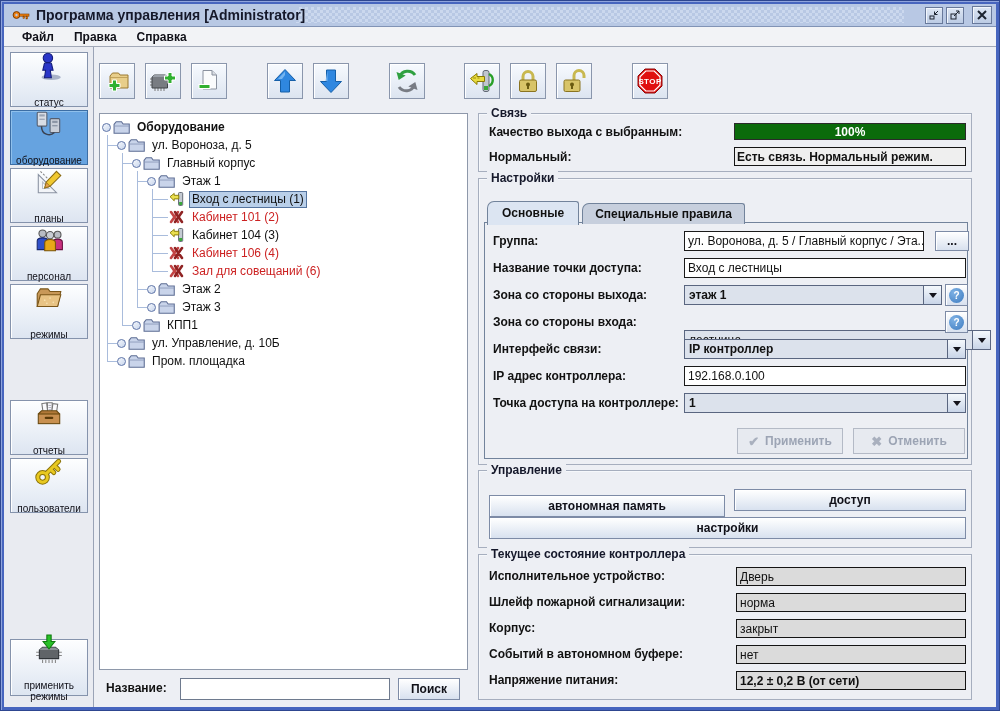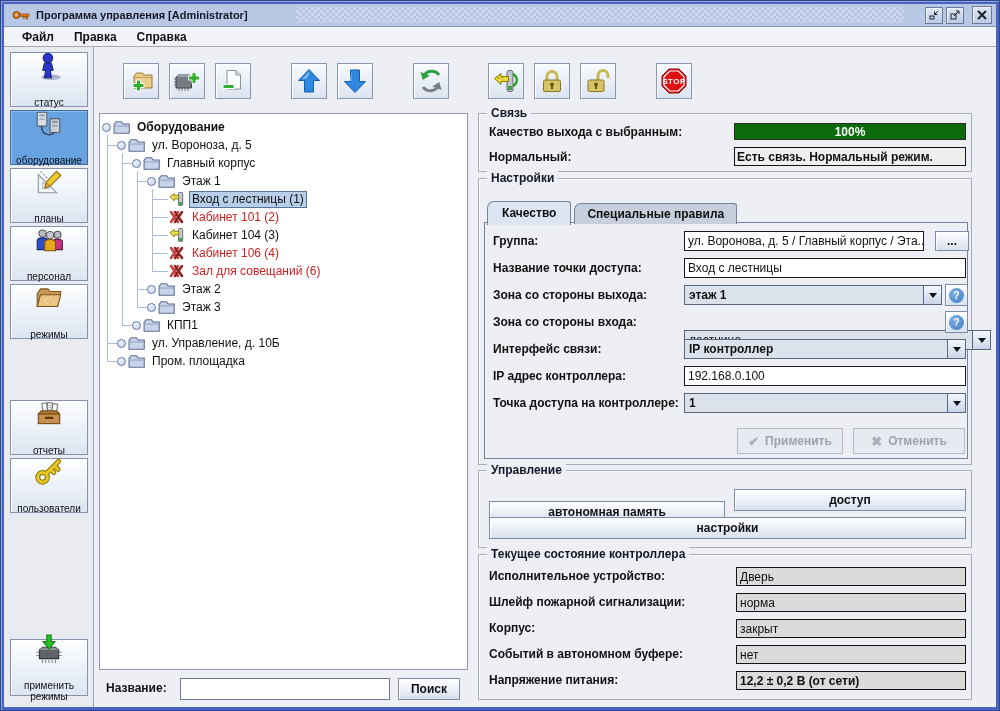--- a/index.html
+++ b/index.html
@@ -13,21 +13,21 @@
   .titlebar { position:absolute; left:4px; top:4px; right:4px; height:23px;
               background:#B8C8E4; border-bottom:1px solid #8193B5;
               display:flex; align-items:center; }
   .title-pattern { position:absolute; left:292px; right:92px; top:3px; bottom:3px;
         background-color:#B8C8E4;
         background-image:
           linear-gradient(45deg,#CBD8EE 25%,transparent 25%,transparent 75%,#CBD8EE 75%),
           linear-gradient(45deg,#CBD8EE 25%,transparent 25%,transparent 75%,#CBD8EE 75%);
         background-size:6px 6px; background-position:0 0,3px 3px; }
   .app-icon { width:18px; height:14px; margin:0 6px 0 8px; flex:none; }
-  .title-text { font-weight:bold; font-size:11px; color:#15182A; white-space:nowrap; z-index:1; }
+  .title-text { font-weight:bold; font-size:14px; color:#15182A; white-space:nowrap; z-index:1; }
   .win-btns { position:absolute; right:4px; top:2px; display:flex; align-items:center; gap:3px; }
   .wbtn { width:18px; height:17px; background:linear-gradient(180deg,#DEE7F4,#BCCBE4);
           border:1px solid #68799B; box-shadow:inset 1px 1px 0 #F2F6FC;
           display:flex; align-items:center; justify-content:center; }
   .wbtn.close { width:20px; height:18px; margin-left:5px; }
 
   
   .menubar { position:absolute; left:4px; top:27px; right:4px; height:20px;
              background:#F2F3F6; border-bottom:1px solid #A2A9B8;
              display:flex; align-items:center; padding-left:8px; }
@@ -43,21 +43,21 @@
   .sbtn.selected { background:#66A3E0; border-color:#3C6EA5; box-shadow:inset 1px 1px 0 #8FC0EC; }
   .sicon { width:30px; height:30px; flex:none; }
   .slabel { font-size:10px; color:#101018; line-height:11px; text-align:center; margin-top:16px; }
 
   
   .main { position:absolute; left:94px; top:47px; right:4px; bottom:4px; background:#EDEFF4; }
 
   .tbtn { position:absolute; top:16px; width:36px; height:36px;
           background:linear-gradient(180deg,#F7FAFE,#DCE4F0);
           border:1px solid #8A96AC; box-shadow:inset 1px 1px 0 #FFF;
-          display:flex; align-items:center; justify-content:center;margin-left:24px; }
+          display:flex; align-items:center; justify-content:center; }
   .tbtn svg { width:26px; height:26px; }
   .stop-label { position:absolute; color:#FFF; font-weight:bold; font-size:8px; letter-spacing:.4px; }
 
   
   .tree-panel { position:absolute; left:5px; top:66px; width:369px; height:557px;
                 background:#FFF; border:1px solid #8E98AA; overflow:hidden; }
   .tree { position:relative; padding-top:4px; }
   .vl { position:absolute; width:1px; background:#A9BCDC; }
   .trow { display:flex; align-items:center; height:18px; white-space:nowrap; }
   .lv0{padding-left:2px;} .lv1{padding-left:7px;} .lv2{padding-left:22px;}
@@ -518,21 +518,21 @@
         <div class="progress">
           <span>100%</span>
         </div>
         <span class="lbl" style="top:36px">Нормальный:</span>
         <div class="state-box">Есть связь. Нормальный режим.</div>
       </div>
 
       <div class="grp grp-settings">
         <span class="grp-title">Настройки</span>
         <div class="tabsrow">
-          <span class="tab active">Качество</span>
+          <span class="tab active">Основные</span>
           <span class="tab inactive">Специальные правила</span>
         </div>
         <div class="tab-content">
 
           <span class="frm-lbl" style="top:11px">Группа:</span>
           <div class="tf" style="left:199px; top:8px; width:240px">ул. Воронова, д. 5 / Главный корпус / Эта...</div>
           <div class="mbtn browse-btn">...</div>
 
           <span class="frm-lbl" style="top:38px">Название точки доступа:</span>
           <div class="tf" style="left:199px; top:35px; width:282px">Вход с лестницы</div>
@@ -584,21 +584,21 @@
           </div>
           <div class="btn-dis" style="left:368px; width:112px">
             <span class="dis-ico">✖</span>
             <span>Отменить</span>
           </div>
         </div>
       </div>
 
       <div class="grp grp-control">
         <span class="grp-title">Управление</span>
-        <div class="mbtn" style="position:absolute; left:10px; top:30px; width:236px; height:22px">автономная память</div>
+        <div class="mbtn" style="position:absolute; left:10px; top:24px; width:236px; height:22px">автономная память</div>
         <div class="mbtn" style="position:absolute; left:255px; top:18px; width:232px; height:22px">доступ</div>
         <div class="mbtn" style="position:absolute; left:10px; top:46px; width:477px; height:22px">настройки</div>
       </div>
 
       <div class="grp grp-state">
         <span class="grp-title">Текущее состояние контроллера</span>
 
         <span class="lbl" style="top:14px">Исполнительное устройство:</span>
         <div class="vbox" style="top:12px">Дверь</div>
 

